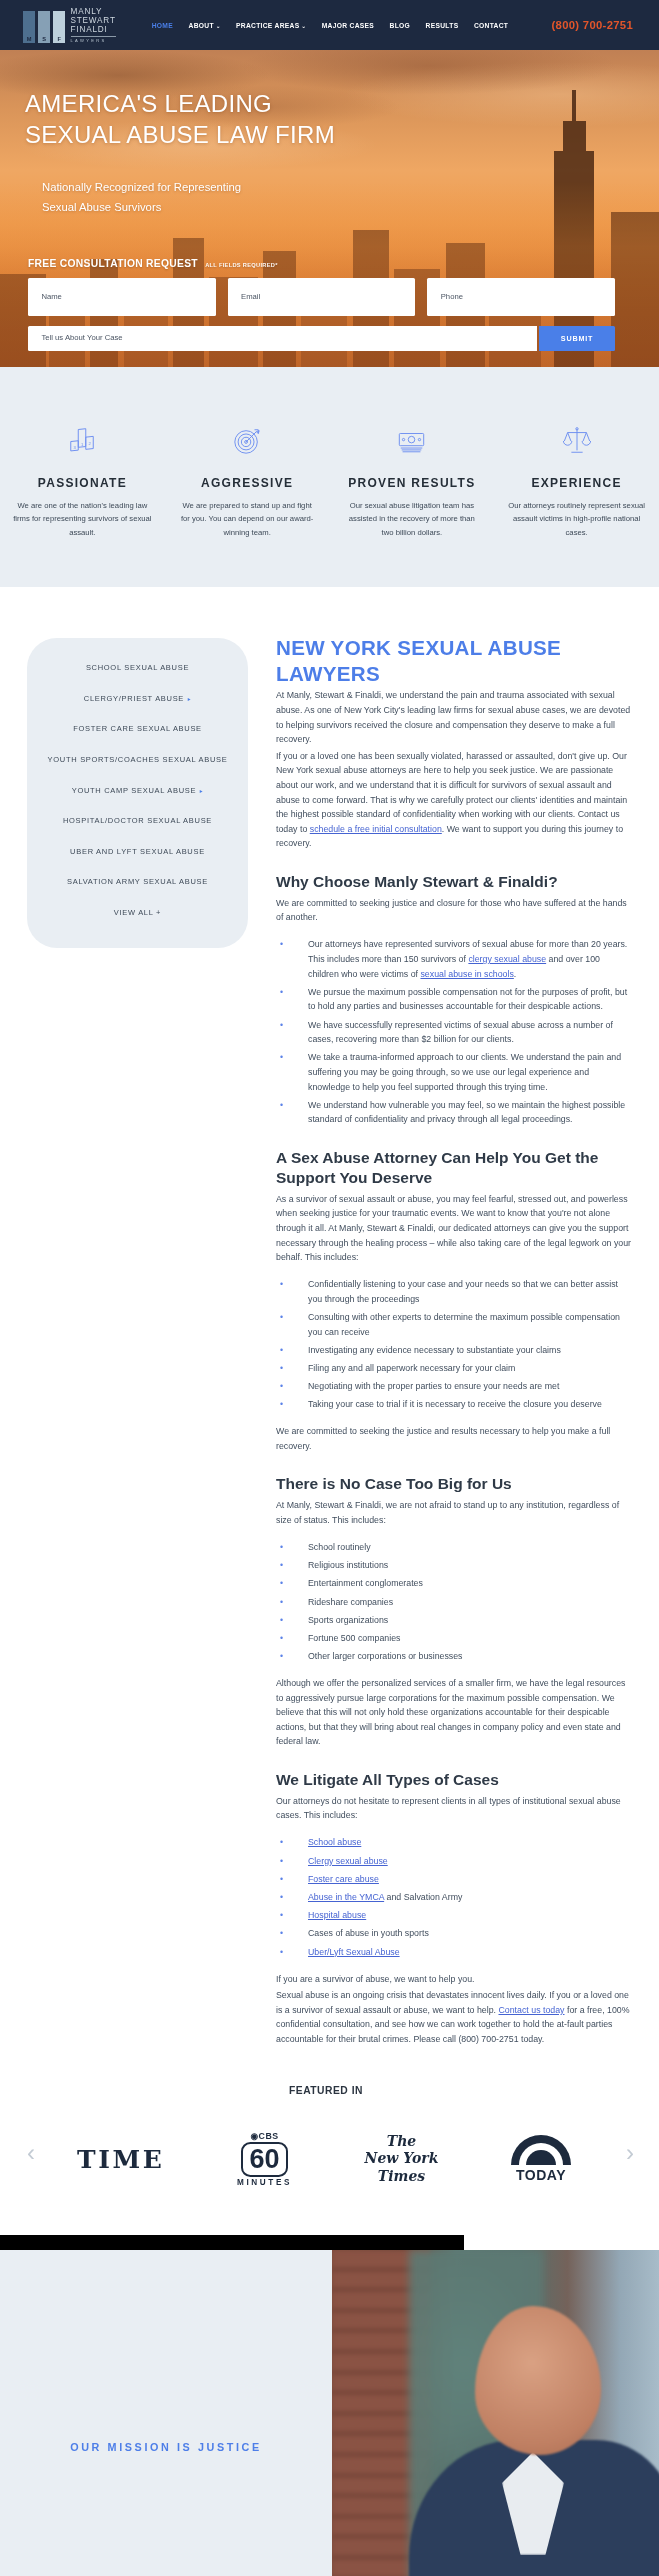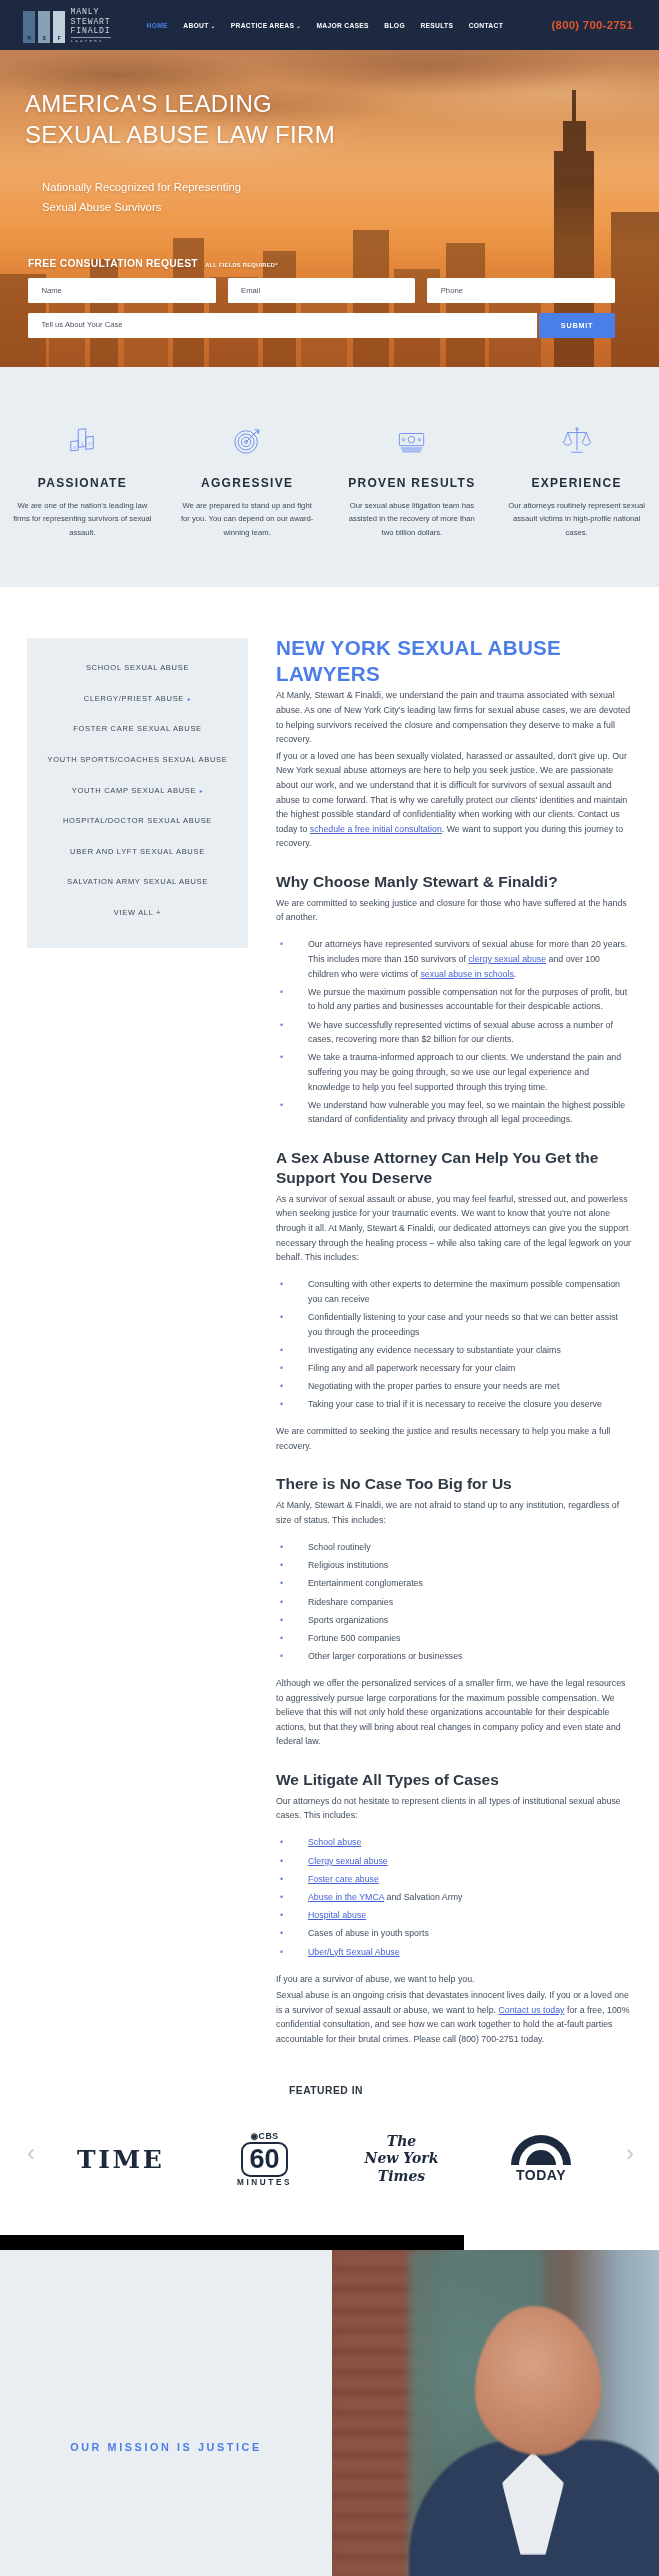--- a/index.html
+++ b/index.html
@@ -1,21 +1,21 @@
 <!DOCTYPE html>
 <html style="font-size:8.2px"><head>
 <meta charset="utf-8">
 <style>
   * { box-sizing: border-box; margin: 0; padding: 0; }
   body { width: 659px; margin: 0 auto; background: #fff; font-family: "Liberation Sans", sans-serif; }
   a { text-decoration: none; }
 
   
   .site-header { height: 50px; background: #1d2940; display: flex; align-items: center; padding: 0 26px 0 23px; position: relative; }
-  .logo { display: flex; align-items: flex-end; gap: 5.2px; font-family: Liberation Mono, monospace; }
+  .logo { display: flex; align-items: flex-end; gap: 5.2px; }
   .logo-bars { display: flex; gap: 2.6px; height: 32px; }
   .logo-bar { width: 12.4px; display: flex; align-items: flex-end; justify-content: center; font-size: 5.7px; font-weight: bold; color: #1d2940; padding-bottom: 1px; }
   .bar-m { background: #4e6f8f; }
   .bar-s { background: #86a0b5; }
   .bar-f { background: #bdd0dc; }
   .logo-text { color: #cfd8e0; }
   .logo-name div { font-size: 8.2px; letter-spacing: 0.8px; font-weight: 300; line-height: 1.15; }
   .logo-sub { border-top: 0.5px solid #8b99a8; margin-top: 1.5px; padding-top: 1px; font-size: 4.1px; letter-spacing: 2.3px; color: #b8c4cf; }
   .main-nav { display: flex; gap: 15.5px; margin-left: 36px; align-items: center; }
   .nav-item { color: #ffffff; font-size: 6.7px; font-weight: bold; letter-spacing: 0.3px; }
@@ -53,37 +53,37 @@
   .esb::after { content: ""; position: absolute; top: -61px; left: 18px; width: 4.1px; height: 31px; background: rgba(62,30,12,.8); }
   .hero-haze { position: absolute; left: 0; right: 0; bottom: 0; height: 185px;
     background: linear-gradient(180deg, transparent, rgba(233,140,60,.25) 35%, rgba(180,90,35,.45)); }
   .hero-title { position: absolute; left: 25px; top: 39px; color: #fff; font-size: 24px; font-weight: 400; line-height: 1.28; letter-spacing: 0.3px; text-shadow: 0 0.5px 3.1px rgba(120,60,20,.35); }
   .hero-sub { position: absolute; left: 42px; top: 127px; color: #fff; font-size: 11.3px; font-weight: 500; line-height: 1.8; width: 222px; text-shadow: 0 0.5px 2.6px rgba(120,60,20,.35); }
   .form-wrap { position: absolute; left: 28px; right: 44px; top: 208px; }
   .form-head { display: flex; align-items: baseline; gap: 7.2px; color: #fff; text-shadow: 0 0.5px 2.1px rgba(100,50,15,.4); }
   .form-title { font-size: 10.3px; font-weight: 800; letter-spacing: 0.3px; }
   .form-note { font-size: 5.7px; font-weight: bold; letter-spacing: 0.3px; opacity: .95; }
   .form-row1 { display: flex; gap: 12px; margin-top: 8.8px; }
-  .form-row1 input { flex: 1; height: 25px; border: none; border-radius: 1.5px; padding: 0 13.4px; font-size: 7.7px; font-family: "Liberation Sans", sans-serif; color: #333; }
+  .form-row1 input { flex: 1; height: 38px; border: none; border-radius: 1.5px; padding: 0 13.4px; font-size: 7.7px; font-family: "Liberation Sans", sans-serif; color: #333; }
   .form-row2 { display: flex; gap: 2.1px; margin-top: 10.3px; }
   .form-row2 textarea { flex: 1; height: 25px; border: none; border-radius: 1.5px 0 0 1.5px; padding: 7.2px 13.4px; font-size: 7.7px; font-family: "Liberation Sans", sans-serif; color: #333; resize: none; }
   .submit-btn { width: 76px; height: 25px; background: #4a7fe8; border: none; border-radius: 0 1.5px 1.5px 0; color: #fff; font-size: 7.2px; font-weight: bold; letter-spacing: 0.8px; cursor: pointer; font-family: "Liberation Sans", sans-serif; }
   input::placeholder, textarea::placeholder { color: #4b5563; opacity: 1; }
 
   
   .features { height: 220px; background: #e9eef3; display: flex; padding-top: 58px; }
   .feature { width: 165px; text-align: center; padding: 0 12.4px; }
   .feat-icon { height: 31px; display: flex; justify-content: center; align-items: center; }
   .feat-icon svg { stroke: #6c8ef0; fill: none; stroke-width: 2; }
   .feat-title { margin-top: 19.6px; font-size: 12px; font-weight: 800; letter-spacing: 1.3px; color: #252e38; }
   .feat-text { margin-top: 9.3px; font-size: 7.7px; line-height: 1.75; color: #3e4a58; }
 
   
   .main-wrap { position: relative; min-height: 1288px; background: #fff; padding-bottom: 31px; }
-  .sidebar { position: absolute; left: 27px; top: 51px; width: 221px; background: #e9eef3; padding: 14.4px 5.2px 20.6px; }
+  .sidebar { position: absolute; left: 27px; top: 51px; width: 221px; background: #e9eef3; padding: 14.4px 5.2px 20.6px; border-radius: 30px; }
   .sb-item { list-style: none; text-align: center; padding: 10.8px 0; font-size: 7.5px; letter-spacing: 0.7px; color: #3d4957; font-weight: 500; cursor: pointer; }
   .sb-arrow { color: #4a7fe8; font-size: 5.7px; margin-left: 3.6px; }
   .article { margin-left: 276px; width: 355px; padding-top: 48px; }
   .art-h1 { color: #4d7ee8; font-size: 20.6px; font-weight: 800; line-height: 1.25; letter-spacing: 0.3px; max-width: 319px; }
   .art-h2 { color: #2f3a47; font-size: 15.5px; font-weight: 700; line-height: 1.3; margin: 20.6px 0 4.1px; }
   .art-p { color: #414e5e; font-size: 8.8px; line-height: 1.66; margin: 2px 0; }
   .art-ul { margin: 12.4px 0; }
   .art-li { list-style: none; position: relative; padding-left: 32px; color: #414e5e; font-size: 8.8px; line-height: 1.66; margin: 3.6px 0; }
   .art-li::before { content: "•"; position: absolute; left: 4.1px; color: #5b82e8; font-size: 8.8px; }
   .inline-link { color: #4563d2; text-decoration: underline; }
@@ -277,22 +277,22 @@
         <ul class="art-ul">
           <li class="art-li"><span>Our attorneys have represented survivors of sexual abuse for more than 20 years. This includes more than 150 survivors of </span><a href="#" class="inline-link">clergy sexual abuse</a><span> and over 100 children who were victims of </span><a href="#" class="inline-link">sexual abuse in schools</a><span>.</span></li>
           <li class="art-li"><span>We pursue the maximum possible compensation not for the purposes of profit, but to hold any parties and businesses accountable for their despicable actions.</span></li>
           <li class="art-li"><span>We have successfully represented victims of sexual abuse across a number of cases, recovering more than $2 billion for our clients.</span></li>
           <li class="art-li"><span>We take a trauma-informed approach to our clients. We understand the pain and suffering you may be going through, so we use our legal experience and knowledge to help you feel supported through this trying time.</span></li>
           <li class="art-li"><span>We understand how vulnerable you may feel, so we maintain the highest possible standard of confidentiality and privacy through all legal proceedings.</span></li>
         </ul>
         <h2 class="art-h2">A Sex Abuse Attorney Can Help You Get the Support You Deserve</h2>
         <p class="art-p"><span>As a survivor of sexual assault or abuse, you may feel fearful, stressed out, and powerless when seeking justice for your traumatic events. We want to know that you're not alone through it all. At Manly, Stewart &amp; Finaldi, our dedicated attorneys can give you the support necessary through the healing process – while also taking care of the legal legwork on your behalf. This includes:</span></p>
         <ul class="art-ul">
+          <li class="art-li"><span>Confidentially listening to your case and your needs so that we can better assist you through the proceedings</span></li>
           <li class="art-li"><span>Consulting with other experts to determine the maximum possible compensation you can receive</span></li>
-          <li class="art-li"><span>Confidentially listening to your case and your needs so that we can better assist you through the proceedings</span></li>
           <li class="art-li"><span>Investigating any evidence necessary to substantiate your claims</span></li>
           <li class="art-li"><span>Filing any and all paperwork necessary for your claim</span></li>
           <li class="art-li"><span>Negotiating with the proper parties to ensure your needs are met</span></li>
           <li class="art-li"><span>Taking your case to trial if it is necessary to receive the closure you deserve</span></li>
         </ul>
         <p class="art-p"><span>We are committed to seeking the justice and results necessary to help you make a full recovery.</span></p>
         <h2 class="art-h2">There is No Case Too Big for Us</h2>
         <p class="art-p"><span>At Manly, Stewart &amp; Finaldi, we are not afraid to stand up to any institution, regardless of size of status. This includes:</span></p>
         <ul class="art-ul">
           <li class="art-li"><span>School routinely</span></li>

